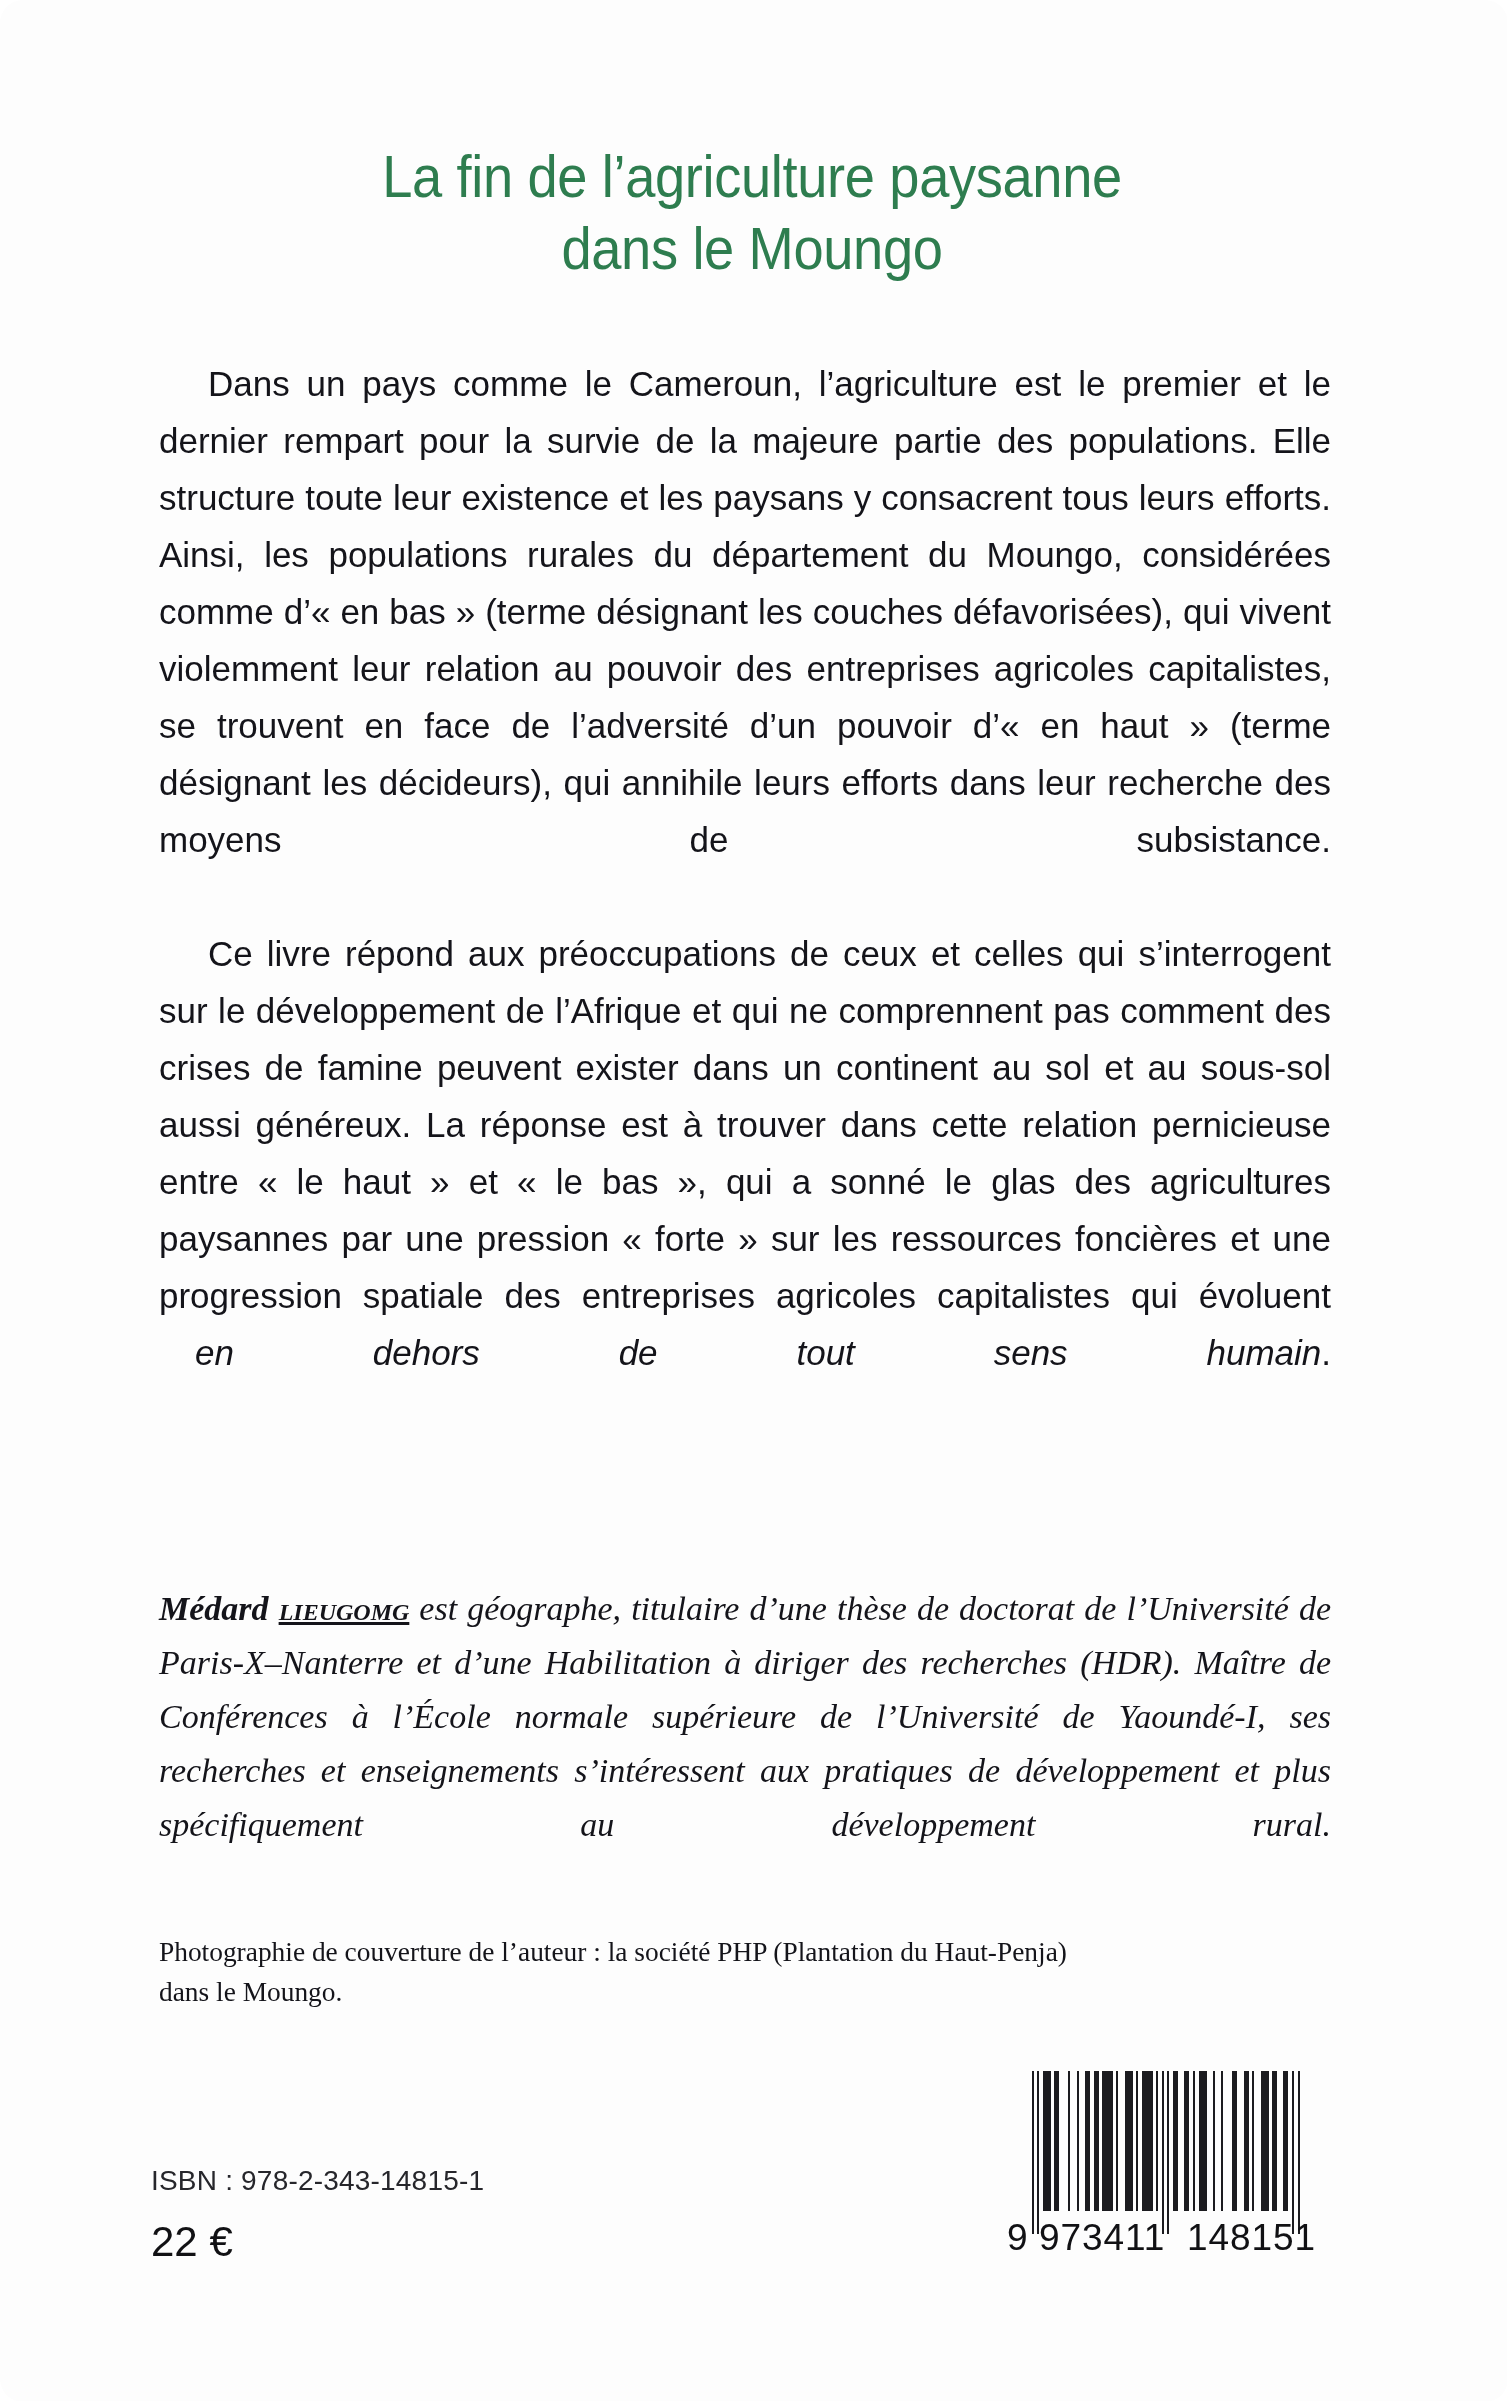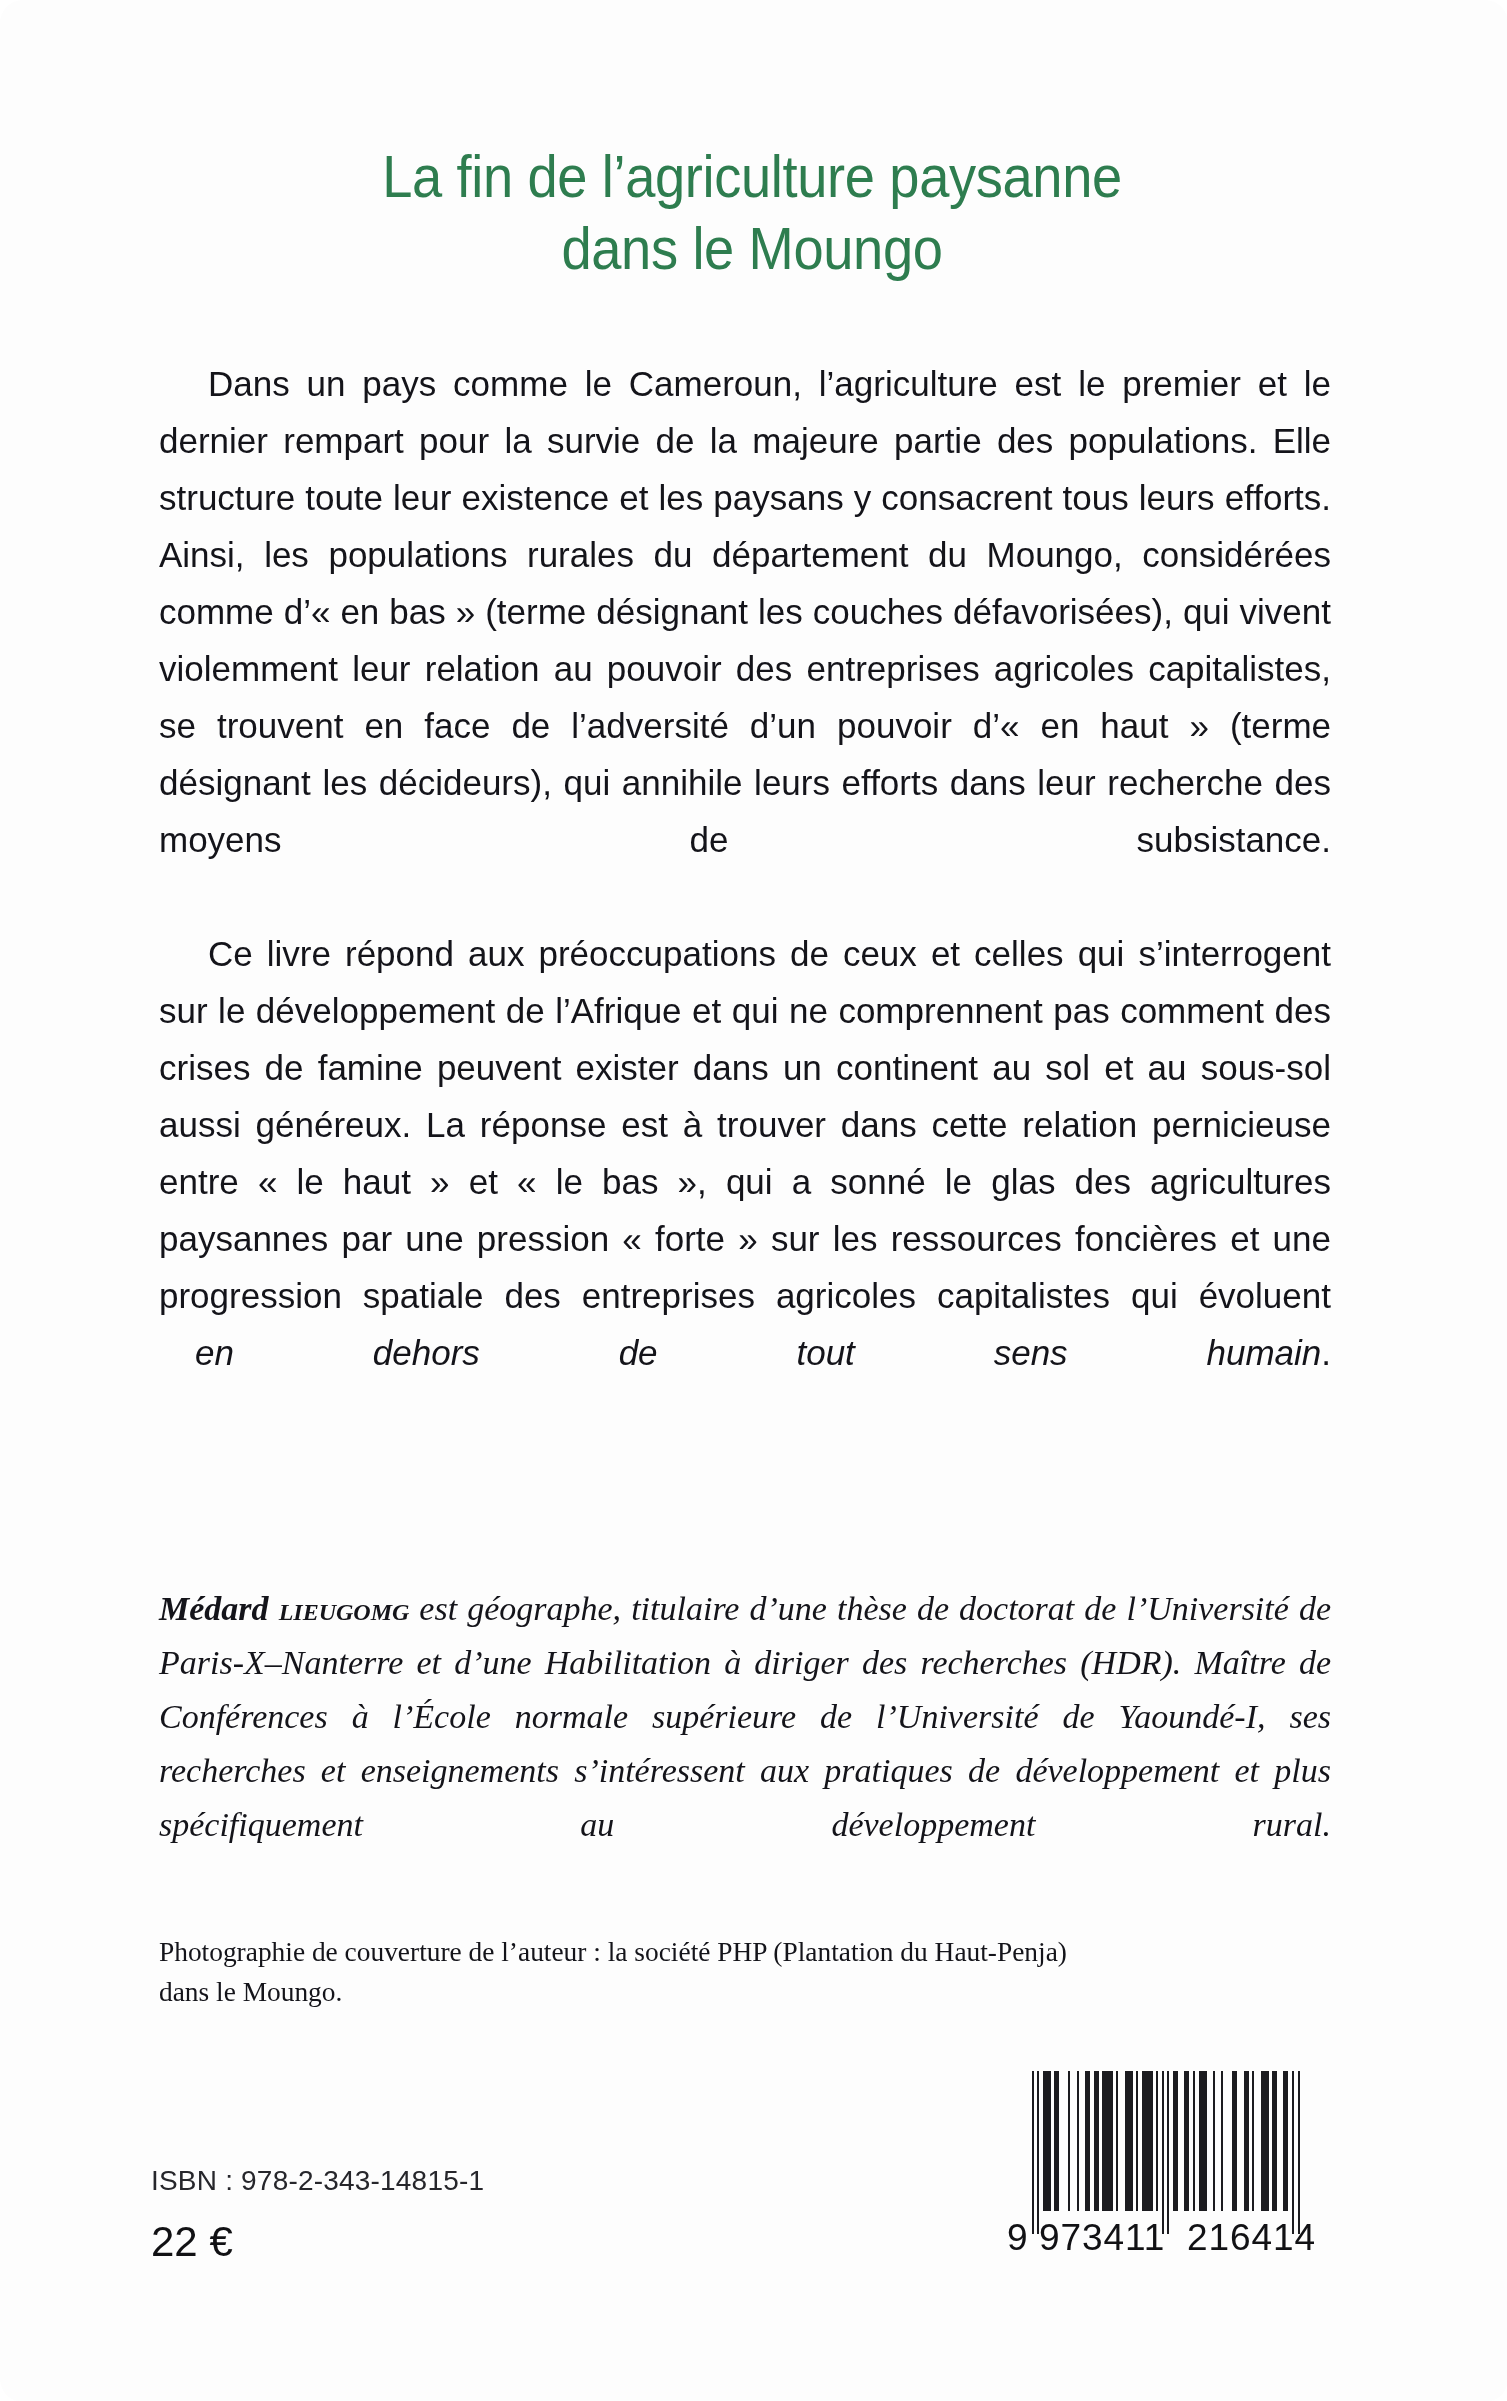--- a/index.html
+++ b/index.html
@@ -89,20 +89,21 @@
     width: 100%;
   }
   .bio .author-first {
     font-weight: bold;
   }
   .bio .author-last {
     font-weight: bold;
     font-style: italic;
     font-variant: small-caps;
     text-transform: lowercase;
+    text-decoration: underline;
   }
 
   
   .credit-block {
     position: absolute;
     left: 159px;
     top: 1932px;
     width: 1183px;
   }
   .credit {
@@ -227,18 +228,18 @@
         <span class="norm" style="left: 245px; width: 2.4px;"></span>
         <span class="norm" style="left: 254px; width: 8px;"></span>
         <span class="norm" style="left: 265px; width: 5.2px;"></span>
         <span class="norm" style="left: 276px; width: 5.2px;"></span>
         <span class="guard" style="left: 285px; width: 2.4px;"></span>
         <span class="guard" style="left: 291px; width: 2.4px;"></span>
       </div>
     <div class="barcode-digits">
       <span class="d-left">9</span>
       <span class="d-mid">973411</span>
-      <span class="d-right">216414</span>
+      <span class="d-right">148151</span>
     </div>
   </div>
 
 </div>
 
 
 </body></html>

